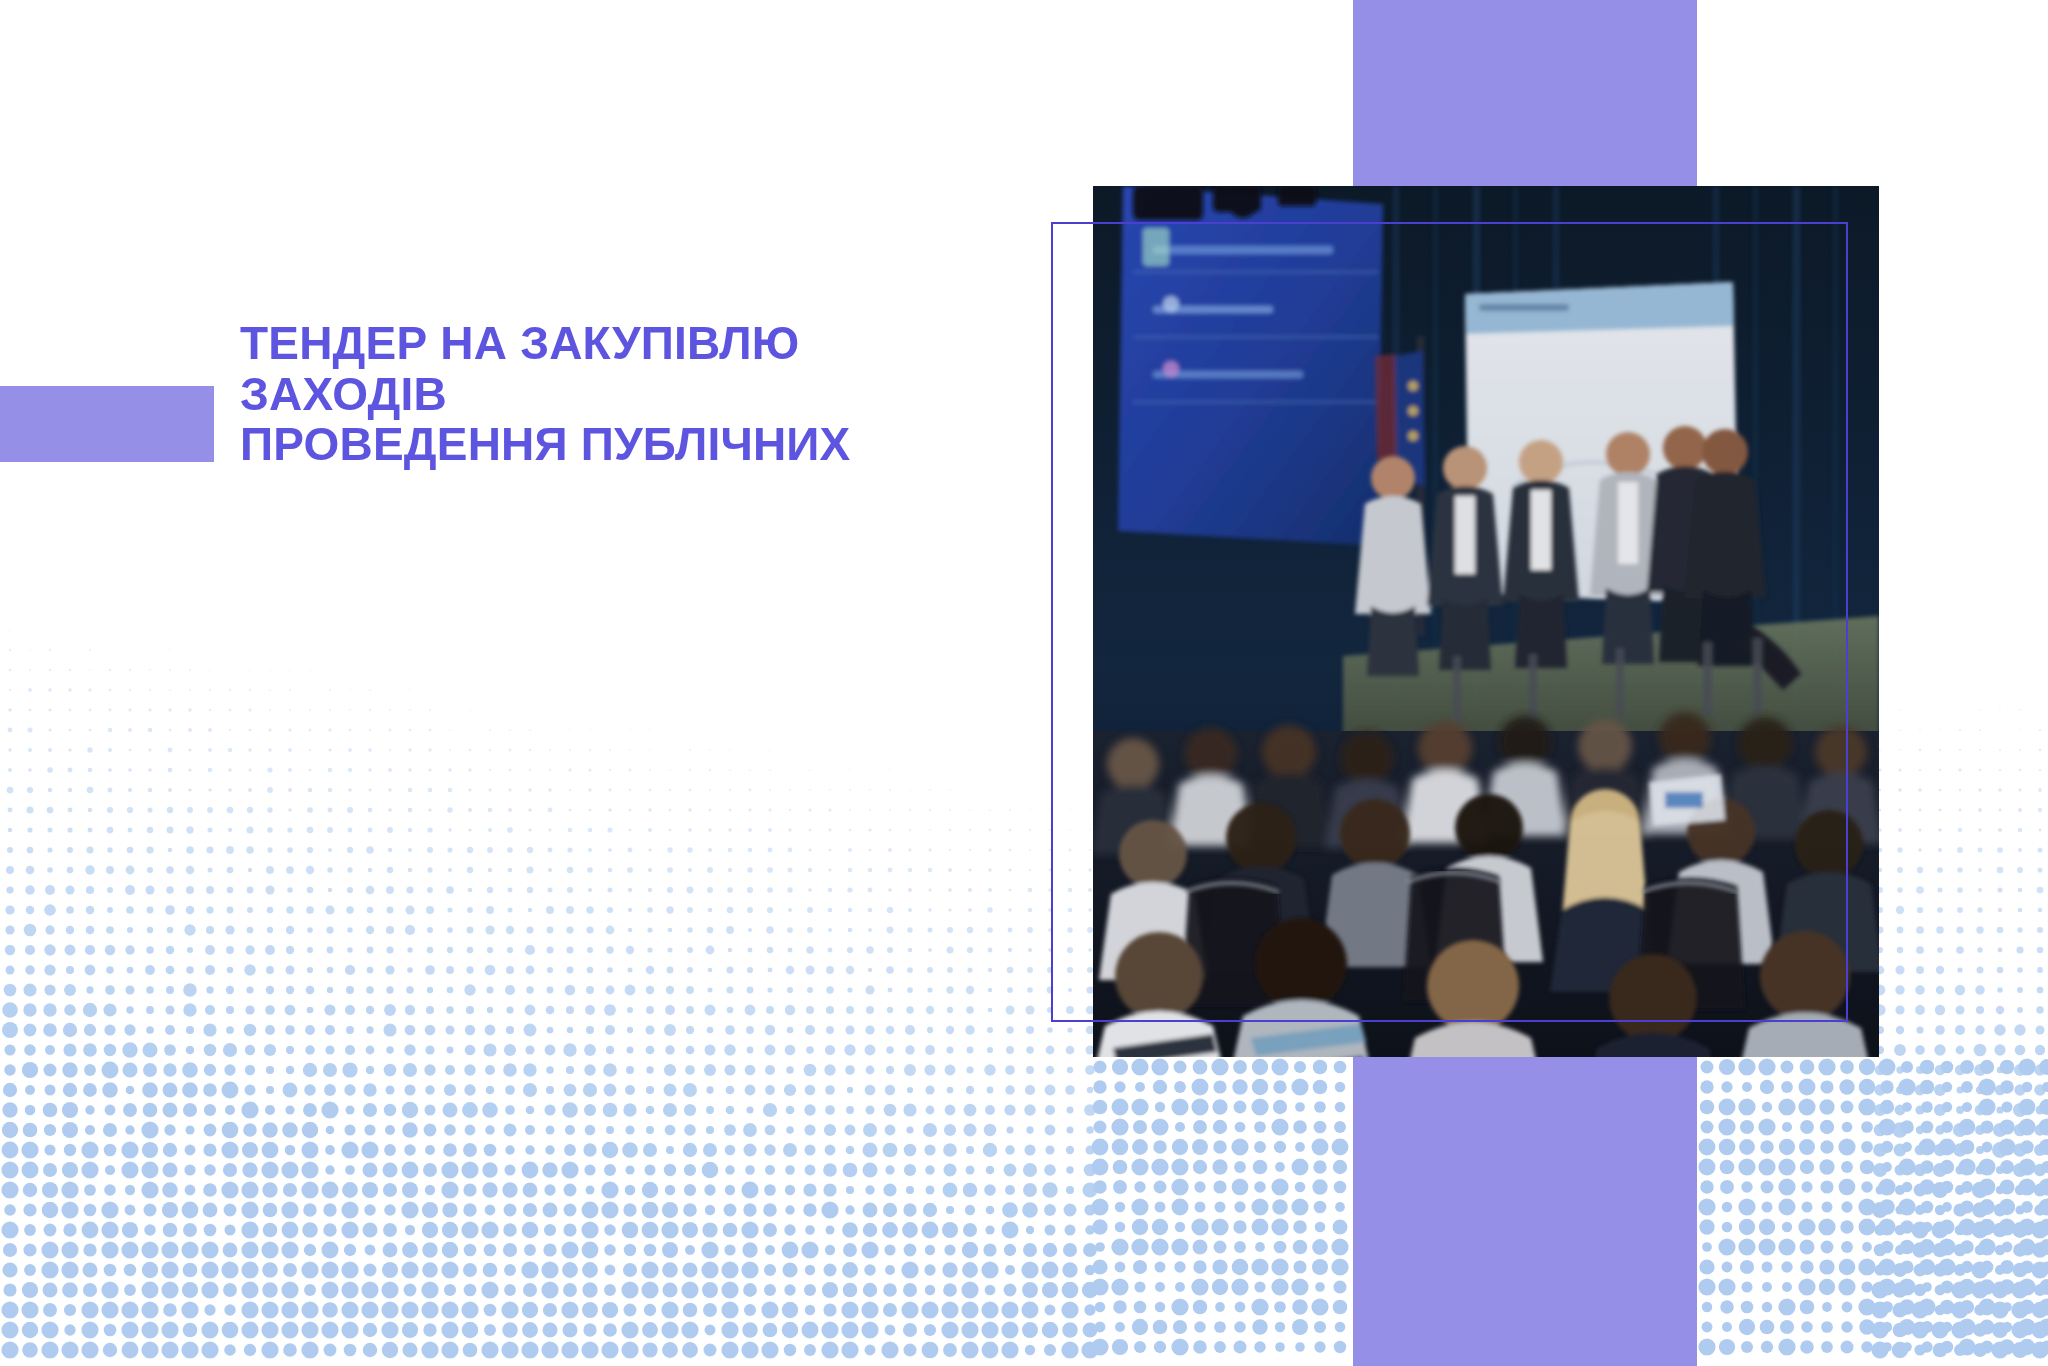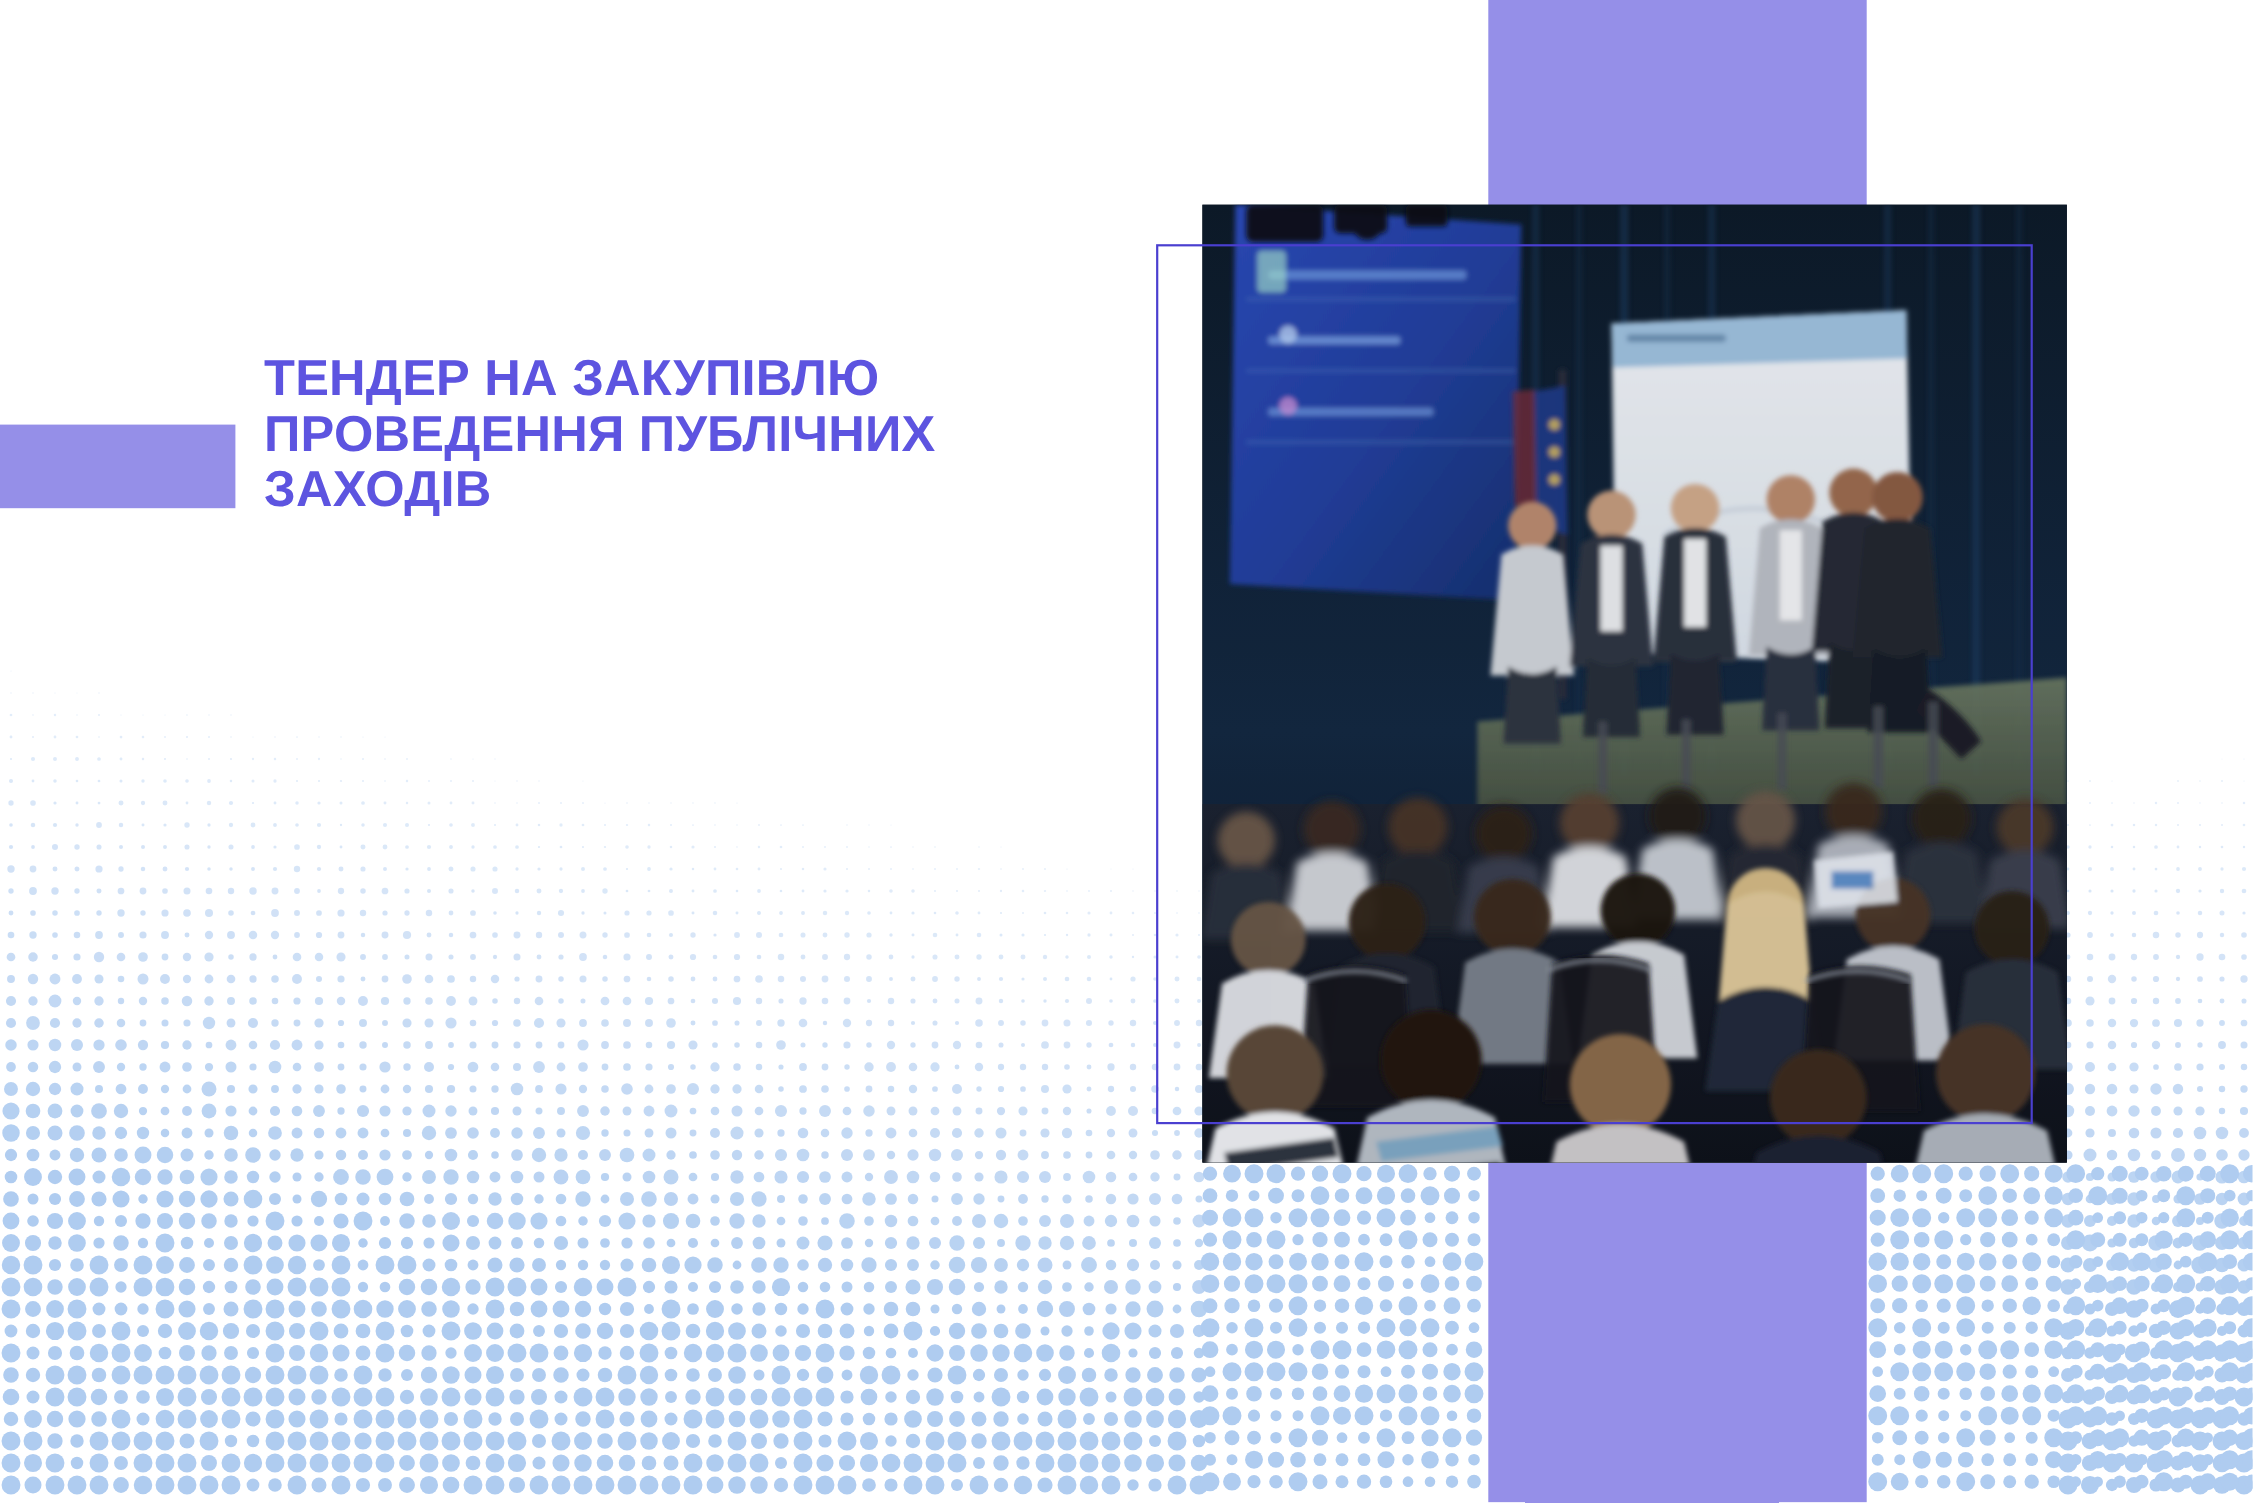--- a/index.html
+++ b/index.html
@@ -2653,22 +2653,22 @@
       </svg>
     </div>
 
   <div class="band" id="band-top"></div>
   <div class="band" id="band-bottom"></div>
 
   <div id="accent-rect"></div>
 
   <h1 id="headline">
     <span class="ln">ТЕНДЕР НА ЗАКУПІВЛЮ</span>
+    <span class="ln">ЗАХОДІВ</span>
     <span class="ln">ПРОВЕДЕННЯ ПУБЛІЧНИХ</span>
-    <span class="ln">ЗАХОДІВ</span>
   </h1>
 
   <div id="photo-wrap">
     <svg id="photo" viewBox="0 0 786 871" preserveAspectRatio="xMidYMid slice">
       <defs>
         <linearGradient id="curtainG" x1="0" y1="0" x2="0" y2="1">
           <stop offset="0%" stop-color="#0c1a28"></stop>
           <stop offset="55%" stop-color="#122740"></stop>
           <stop offset="100%" stop-color="#0a1420"></stop>
         </linearGradient>

